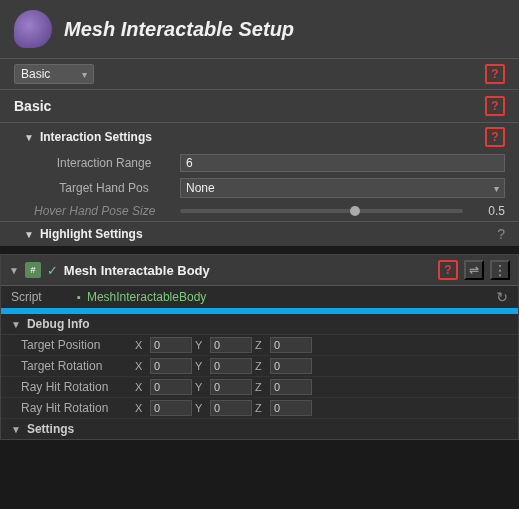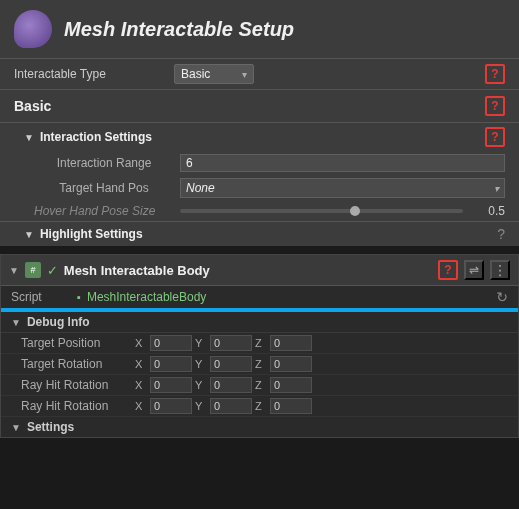--- a/index.html
+++ b/index.html
@@ -150,21 +150,20 @@
       flex: 1;
       background: #4a4a4a;
       border: 1px solid #606060;
       color: #eee;
       padding: 2px 5px;
       font-size: 12px;
       height: 20px;
       display: flex;
       align-items: center;
       justify-content: space-between;
-      font-style: italic;
     }
     .select-field .sel-arrow { color: #aaa; font-size: 10px; }
 
     .slider-row {
       display: flex;
       align-items: center;
       padding: 3px 14px 3px 34px;
       background: #3c3c3c;
       gap: 6px;
     }
@@ -279,21 +278,21 @@
       cursor: pointer;
       display: flex;
       align-items: center;
       justify-content: center;
     }
 
     .script-row {
       display: flex;
       align-items: center;
       padding: 3px 10px;
-      border-bottom: 4px solid #0ea5e9;
+      border-bottom: 6px solid #0ea5e9;
       gap: 6px;
     }
     .script-label { color: #aaa; width: 60px; font-size: 12px; }
     .script-icon { color: #7ec87e; font-size: 11px; }
     .script-name { color: #7ec87e; font-size: 12px; }
     .script-row .spacer { flex: 1; }
     .reload-icon { color: #888; font-size: 14px; cursor: pointer; }
 
     .debug-header {
       display: flex;
@@ -338,21 +337,20 @@
 <body>
 
 <div class="top-panel">
 
   <div class="title-bar">
     <div class="icon-blob"></div>
     <span class="app-title">Mesh Interactable Setup</span>
   </div>
 
   <div class="row-item">
-    <label>Interactable Type</label>
     <div class="right">
       <div class="dropdown-wrapper">
         <span>Basic</span>
         <span class="arrow">▾</span>
       </div>
     </div>
     <button class="help-btn">?</button>
   </div>
 
   <div class="section-header">

